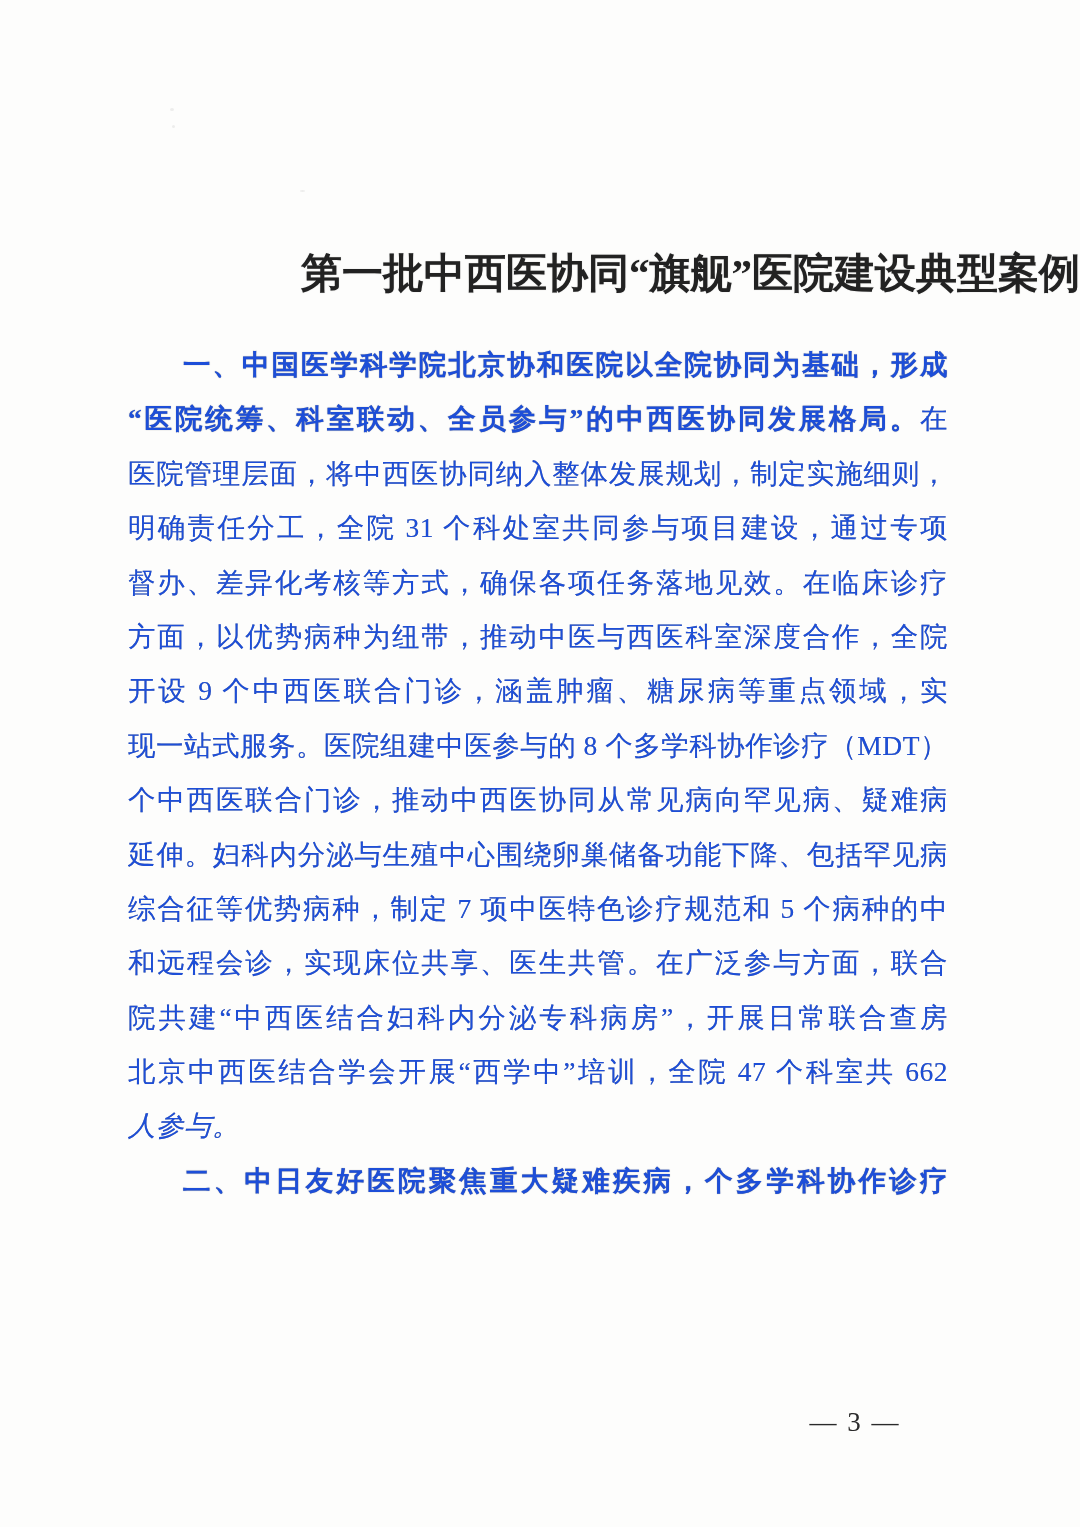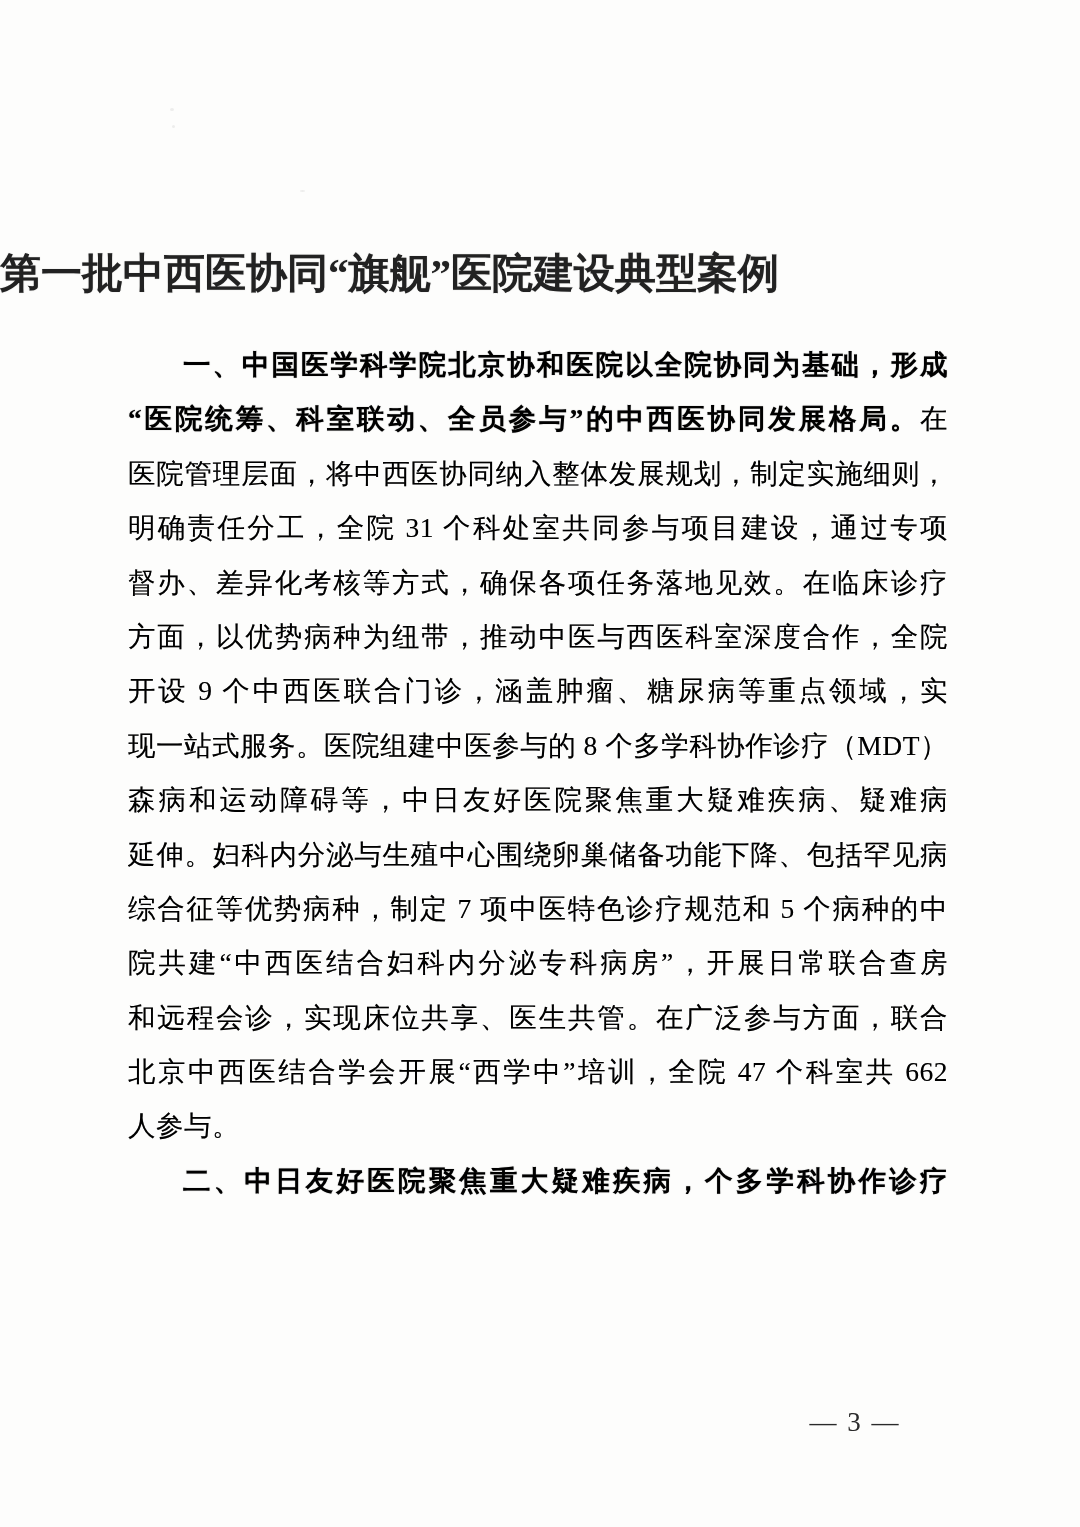--- a/index.html
+++ b/index.html
@@ -15,21 +15,21 @@
     background: #fdfdfc;
     overflow: hidden;
     font-family: "Liberation Serif", "DejaVu Serif", serif;
     color: #1d1d1d;
   }
   .doc-title {
     position: absolute;
     top: 218px;
     left: 0;
     width: 1080px;
-    text-align: left;
+    text-align: right;
     font-size: 41px;
     line-height: 56px;
     font-weight: 700;
     letter-spacing: 0px;
     color: #222;
     text-shadow: 0 0 1px rgba(40,40,40,0.35);
     white-space: nowrap;
   }
   .doc-body {
     position: absolute;
@@ -41,27 +41,28 @@
   .line {
     height: 54.4px;
     line-height: 54.4px;
     font-size: 27.5px;
     text-align: justify;
     text-align-last: justify;
     text-justify: inter-character;
     letter-spacing: 0.5px;
     white-space: normal;
     overflow: hidden;
-    color: #000000;
+    color: #1d4ed8;
     text-shadow: 0 0 0.6px rgba(30,30,30,0.45);
   }
   .line.indent { text-indent: 2em; }
   .line.last {
     text-align: left;
     text-align-last: left;
+    font-style: italic;
   }
   .line .bold {
     font-weight: 700;
     text-shadow: 0 0 0.9px rgba(20,20,20,0.55);
   }
   .page-number {
     position: absolute;
     top: 1402px;
     left: 790px;
     width: 130px;
@@ -95,25 +96,25 @@
   <div class="doc-body">
       <div class="paragraph">
         <div class="line indent"><span class="bold">一、中国医学科学院北京协和医院以全院协同为基础，形成</span></div>
         <div class="line"><span class="bold">“医院统筹、科室联动、全员参与”的中西医协同发展格局。</span><span>在</span></div>
         <div class="line"><span>医院管理层面，将中西医协同纳入整体发展规划，制定实施细则，</span></div>
         <div class="line"><span>明确责任分工，全院 31 个科处室共同参与项目建设，通过专项</span></div>
         <div class="line"><span>督办、差异化考核等方式，确保各项任务落地见效。在临床诊疗</span></div>
         <div class="line"><span>方面，以优势病种为纽带，推动中医与西医科室深度合作，全院</span></div>
         <div class="line"><span>开设 9 个中西医联合门诊，涵盖肿瘤、糖尿病等重点领域，实</span></div>
         <div class="line"><span>现一站式服务。医院组建中医参与的 8 个多学科协作诊疗（MDT）</span></div>
-        <div class="line"><span>森病和运动障碍等，中日友好医院聚焦重大疑难疾病、疑难病</span></div>
+        <div class="line"><span>个中西医联合门诊，推动中西医协同从常见病向罕见病、疑难病</span></div>
         <div class="line"><span>延伸。妇科内分泌与生殖中心围绕卵巢储备功能下降、包括罕见病</span></div>
         <div class="line"><span>综合征等优势病种，制定 7 项中医特色诊疗规范和 5 个病种的中</span></div>
+        <div class="line"><span>和远程会诊，实现床位共享、医生共管。在广泛参与方面，联合</span></div>
         <div class="line"><span>院共建“中西医结合妇科内分泌专科病房”，开展日常联合查房</span></div>
-        <div class="line"><span>和远程会诊，实现床位共享、医生共管。在广泛参与方面，联合</span></div>
         <div class="line"><span>北京中西医结合学会开展“西学中”培训，全院 47 个科室共 662</span></div>
         <div class="line last"><span>人参与。</span></div>
       </div>
       <div class="paragraph">
         <div class="line indent"><span class="bold">二、中日友好医院聚焦重大疑难疾病，个多学科协作诊疗</span></div>
       </div>
     </div>
 
   <div class="page-number">— 3 —</div>
 </div>

